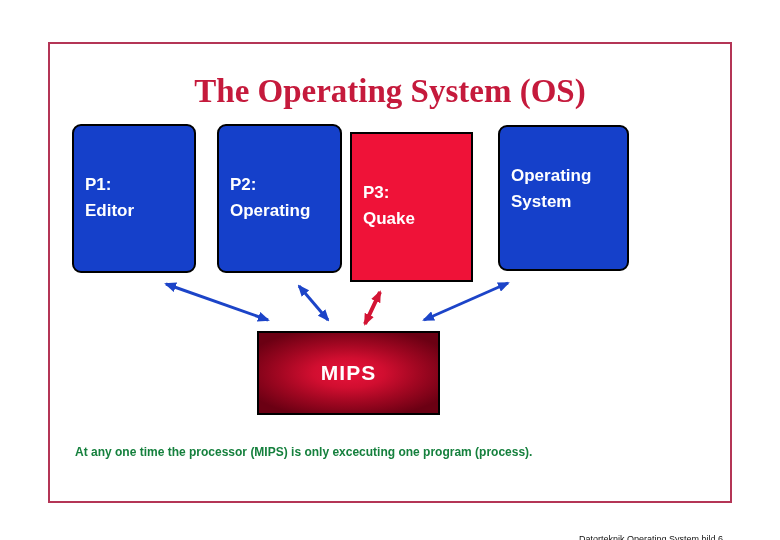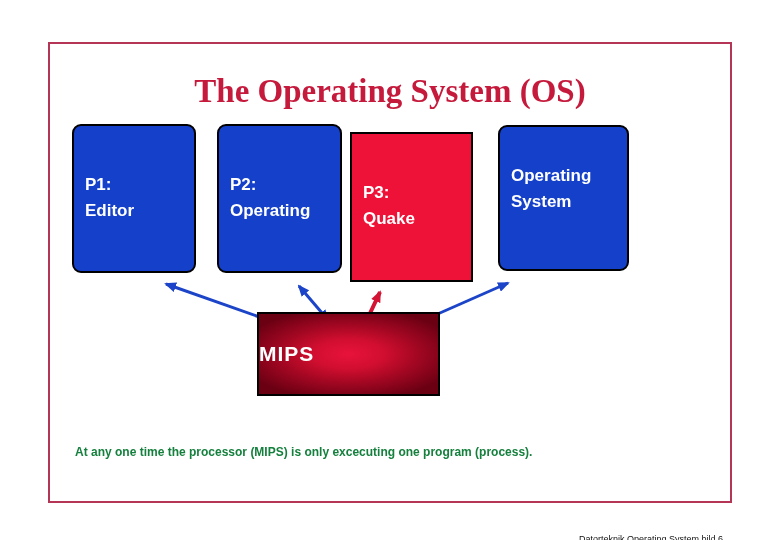--- a/index.html
+++ b/index.html
@@ -58,30 +58,30 @@
   .arrows {
     position: absolute;
     left: 0; top: 0;
     width: 780px;
     height: 540px;
     pointer-events: none;
   }
   .mips-box {
     position: absolute;
     left: 257px;
-    top: 312px;
+    top: 331px;
     width: 183px;
     height: 84px;
     box-sizing: border-box;
     border: 2px solid #000000;
     background: radial-gradient(ellipse 62% 58% at 50% 50%,
                 #E8123A 0%, #D10E30 32%, #A30722 62%, #6B0013 100%);
     display: flex;
     align-items: center;
-    justify-content: flex-start;
+    justify-content: center;
   }
   .mips-label {
     color: #ffffff;
     font-weight: bold;
     font-size: 21px;
     letter-spacing: 1px;
   }
   .caption {
     position: absolute;
     left: 75px;

